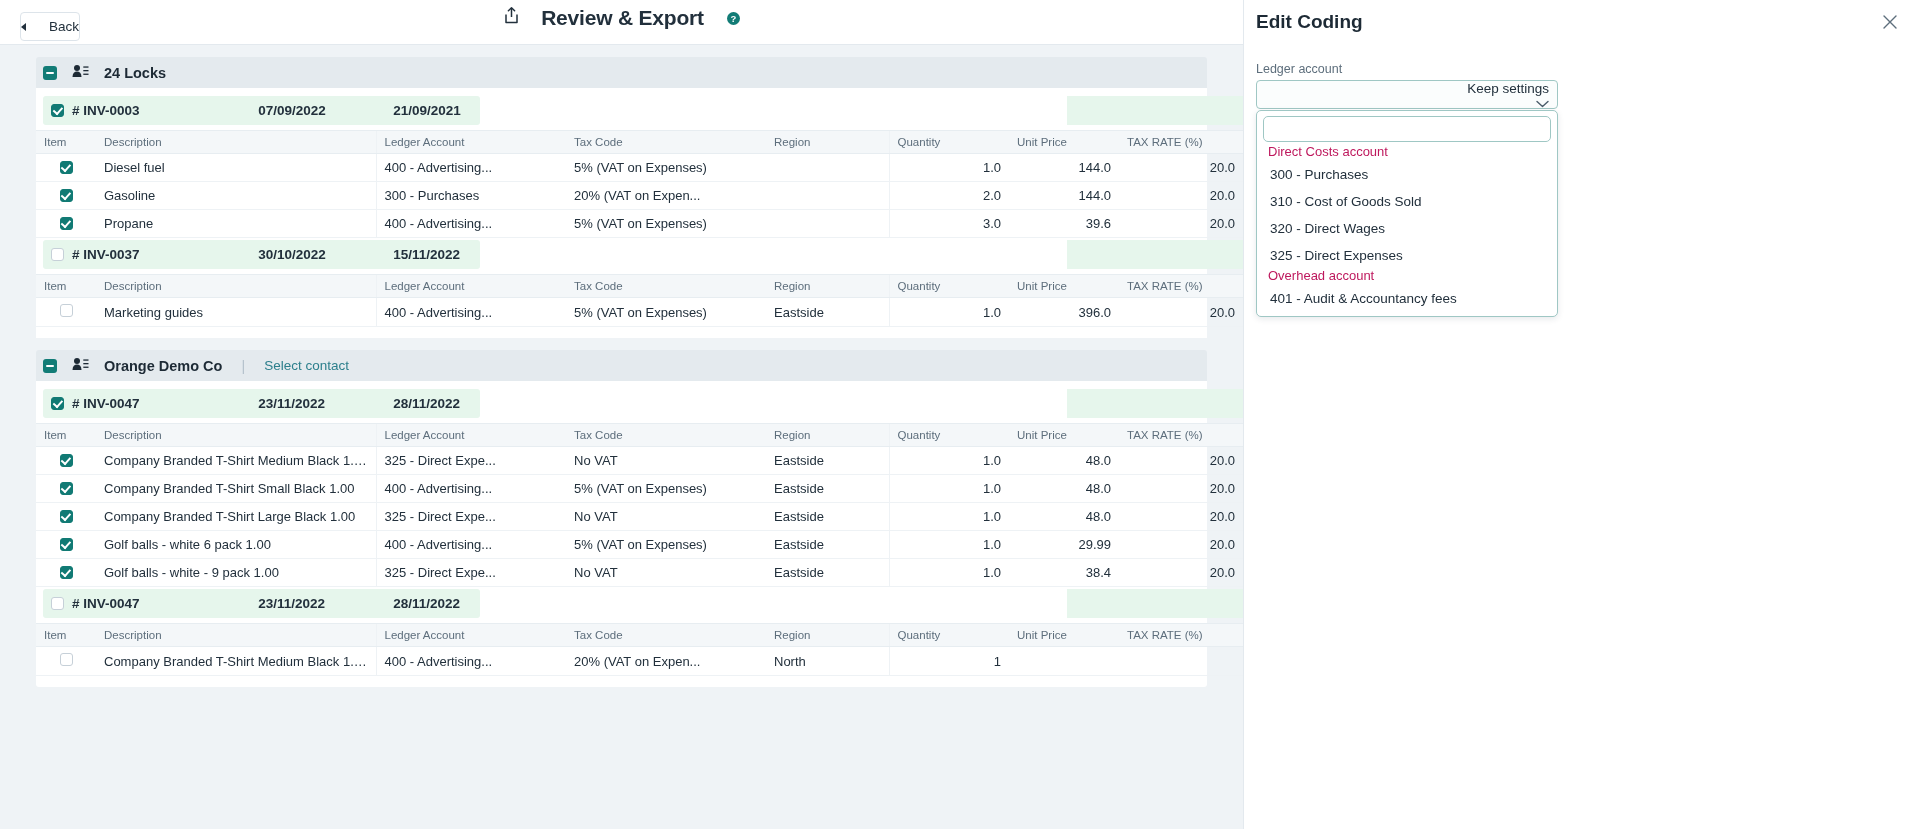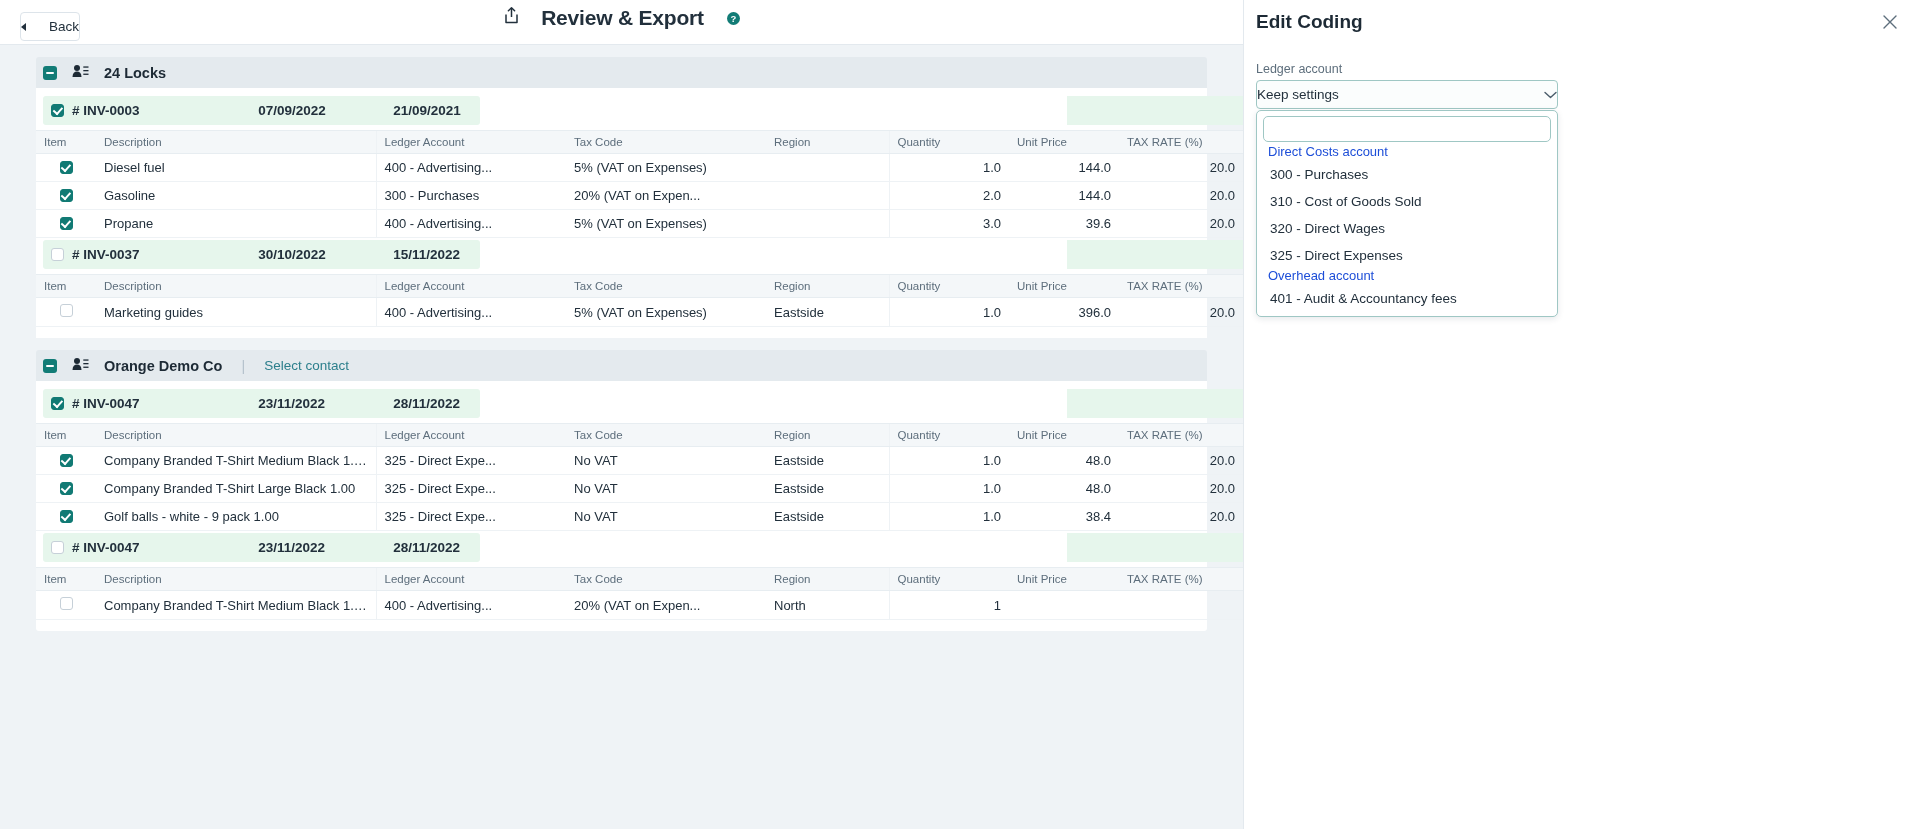--- a/index.html
+++ b/index.html
@@ -174,23 +174,24 @@
   }
   .field-label {
     position: absolute; left: 12px; top: 62px;
     font-size: 12.5px; color: #5d6e7c;
   }
   .select-box {
     position: absolute; left: 12px; top: 80px;
     width: 302px; height: 29px;
     border: 1px solid #9fc7c4; border-radius: 4px;
     background: #fbfdfd;
-    display: flex; align-items: center; padding: 0 0;
+    display: flex; align-items: flex-end; padding: 0 8px;
     font-size: 13.5px; color: #22303c;
     cursor: pointer;
+    flex-direction: column;
   }
   .select-value { flex: 1; }
   .chev { color: #4a5c6a; }
 
   .dropdown {
     position: absolute; left: 12px; top: 110px;
     width: 302px;
     background: #ffffff;
     border: 1px solid #9fc7c4;
     border-radius: 5px;
@@ -203,21 +204,21 @@
     height: 26px;
     border: 1px solid #9fc7c4; border-radius: 5px;
     background: #fff;
     width: 288px;
     font-size: 13px;
     padding: 0 7px;
     outline: none;
     font-family: "Liberation Sans", sans-serif;
   }
   .dd-group {
-    font-size: 13px; color: #1d4ed8;
+    font-size: 13px; color: #be185d;
     padding: 1px 11px 2px 11px;
     margin-top: -2px;
   }
   .dd-item {
     font-size: 13.5px; color: #22303c;
     padding: 6px 11px 6px 13px;
     cursor: pointer;
     white-space: nowrap;
   }
   .dd-item.selected { background: #117a74; color: #ffffff; }
@@ -394,26 +395,46 @@
                     <td class="c-desc">Company Branded T-Shirt Medium Black 1.00</td>
                     <td class="c-ledger">325 - Direct Expe...</td>
                     <td class="c-tax">No VAT</td>
                     <td class="c-region">Eastside</td>
                     <td class="c-qty">1.0</td>
                     <td class="c-price">48.0</td>
                     <td class="c-rate">20.0</td>
                   </tr>
                   <tr>
                     <td class="c-item"><span class="chk checked"></span></td>
+                    <td class="c-desc">Company Branded T-Shirt Small Black 1.00</td>
+                    <td class="c-ledger">400 - Advertising...</td>
+                    <td class="c-tax">5% (VAT on Expenses)</td>
+                    <td class="c-region">Eastside</td>
+                    <td class="c-qty">1.0</td>
+                    <td class="c-price">48.0</td>
+                    <td class="c-rate">20.0</td>
+                  </tr>
+                  <tr>
+                    <td class="c-item"><span class="chk checked"></span></td>
                     <td class="c-desc">Company Branded T-Shirt Large Black 1.00</td>
                     <td class="c-ledger">325 - Direct Expe...</td>
                     <td class="c-tax">No VAT</td>
                     <td class="c-region">Eastside</td>
                     <td class="c-qty">1.0</td>
                     <td class="c-price">48.0</td>
+                    <td class="c-rate">20.0</td>
+                  </tr>
+                  <tr>
+                    <td class="c-item"><span class="chk checked"></span></td>
+                    <td class="c-desc">Golf balls - white 6 pack 1.00</td>
+                    <td class="c-ledger">400 - Advertising...</td>
+                    <td class="c-tax">5% (VAT on Expenses)</td>
+                    <td class="c-region">Eastside</td>
+                    <td class="c-qty">1.0</td>
+                    <td class="c-price">29.99</td>
                     <td class="c-rate">20.0</td>
                   </tr>
                   <tr>
                     <td class="c-item"><span class="chk checked"></span></td>
                     <td class="c-desc">Golf balls - white - 9 pack 1.00</td>
                     <td class="c-ledger">325 - Direct Expe...</td>
                     <td class="c-tax">No VAT</td>
                     <td class="c-region">Eastside</td>
                     <td class="c-qty">1.0</td>
                     <td class="c-price">38.4</td>

